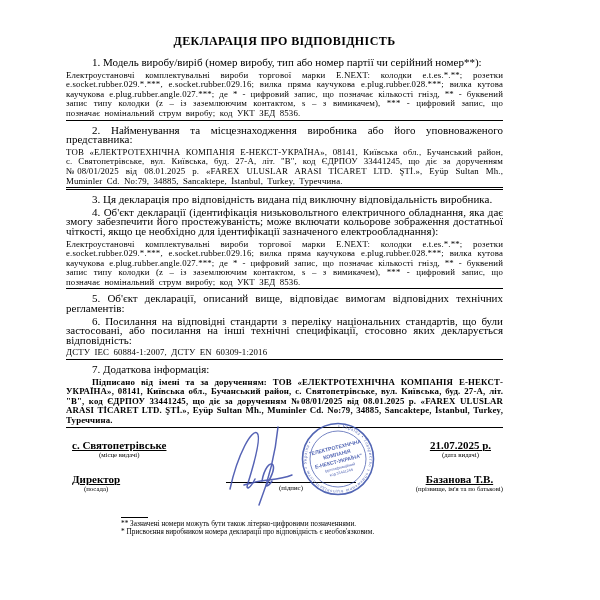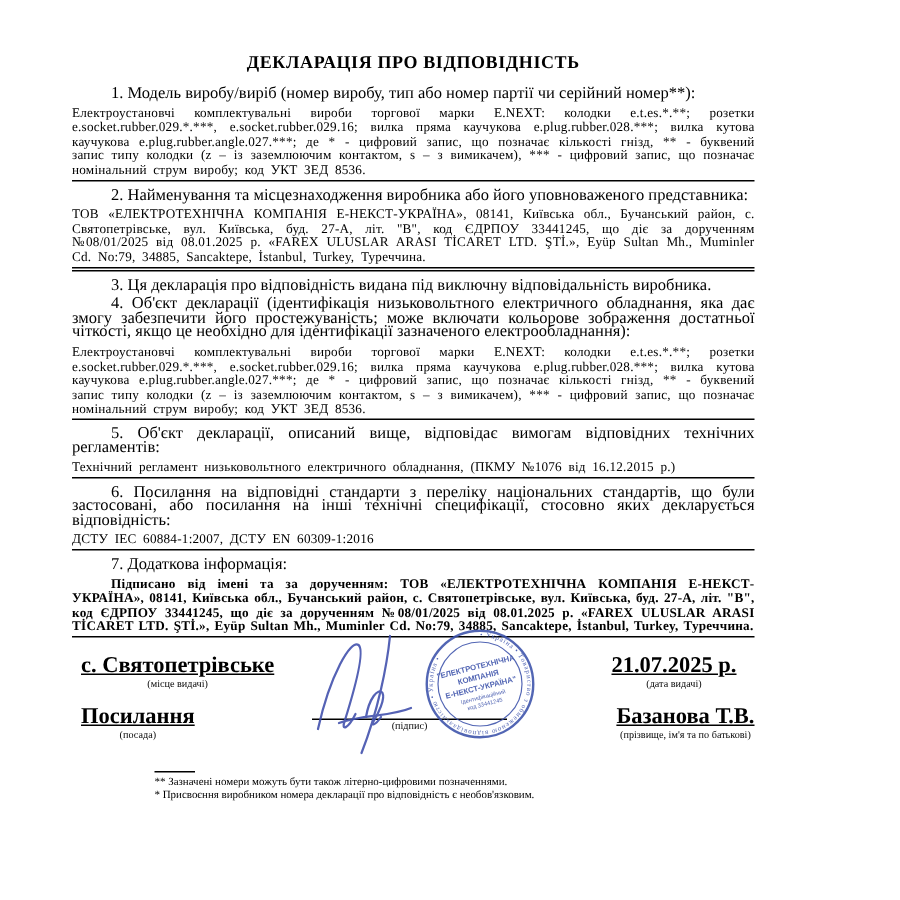--- a/index.html
+++ b/index.html
@@ -1,21 +1,21 @@
 <!DOCTYPE html>
 <html><head>
 <meta charset="utf-8">
 <style>
   html,body{margin:0;padding:0;background:#ffffff;}
   .page{
     position:relative;
     width:551px;height:600px;
     box-sizing:border-box;
     background:#ffffff;
-    padding:34px 48px 0 48px;
+    padding:34px 48px 0 66px;
     font-family:"Liberation Serif", serif;
     color:#000;
     overflow:hidden;
   }
   .doc-title{
     text-align:center;
     font-size:12px;
     font-weight:bold;
     letter-spacing:.4px;
     margin:0 0 9px 0;
@@ -42,21 +42,21 @@
   .signed{font-weight:normal;text-indent:26px;word-spacing:1px;}
   .signed .pref{font-weight:bold;}
   .signed .bld{font-weight:bold;}
   .sig-area{
     position:relative;
     height:72px;
     margin-top:5px;
   }
   .sig-cell{position:absolute;text-align:center;}
   .sig-main{
-    font-size:15px;font-weight:bold;text-decoration:underline;white-space:nowrap;
+    font-size:11px;font-weight:bold;text-decoration:underline;white-space:nowrap;
   }
   .sig-cap{font-size:6.8px;line-height:8px;white-space:nowrap;}
   .cell-place{left:6px;top:6px;}
   .cell-date{right:12px;top:6px;}
   .cell-pos{left:6px;top:40px;}
   .cell-sign{left:160px;top:40px;width:130px;}
   .sign-line{border-bottom:1px solid #000;height:9px;margin-bottom:1px;}
   .cell-name{right:0px;top:40px;}
   .stamp{position:absolute;left:234px;top:-12px;pointer-events:none;}
   .scribble{position:absolute;left:150px;top:-14px;pointer-events:none;}
@@ -76,21 +76,20 @@
 
   <p class="item">2. Найменування та місцезнаходження виробника або його уповноваженого представника:</p>
   <div class="bold-block dbl">ТОВ «ЕЛЕКТРОТЕХНІЧНА КОМПАНІЯ Е-НЕКСТ-УКРАЇНА», 08141, Київська обл., Бучанський район, с. Святопетрівське, вул. Київська, буд. 27-А, літ. "В", код ЄДРПОУ 33441245, що діє за дорученням №08/01/2025 від 08.01.2025 р. «FAREX ULUSLAR ARASI TİCARET LTD. ŞTİ.», Eyüp Sultan Mh., Muminler Cd. No:79, 34885, Sancaktepe, İstanbul, Turkey, Туреччина.</div>
 
   <p class="item">3. Ця декларація про відповідність видана під виключну відповідальність виробника.</p>
 
   <p class="item">4. Об'єкт декларації (ідентифікація низьковольтного електричного обладнання, яка дає змогу забезпечити його простежуваність; може включати кольорове зображення достатньої чіткості, якщо це необхідно для ідентифікації зазначеного електрообладнання):</p>
   <div class="bold-block">Електроустановчі комплектувальні вироби торгової марки E.NEXT: колодки e.t.es.*.**; розетки e.socket.rubber.029.*.***, e.socket.rubber.029.16; вилка пряма каучукова e.plug.rubber.028.***; вилка кутова каучукова e.plug.rubber.angle.027.***; де * - цифровий запис, що позначає кількості гнізд, ** - буквений запис типу колодки (z – із заземлюючим контактом, s – з вимикачем), *** - цифровий запис, що позначає номінальний струм виробу; код УКТ ЗЕД 8536.</div>
 
   <p class="item">5. Об'єкт декларації, описаний вище, відповідає вимогам відповідних технічних регламентів:</p>
-  <div class="bold-block">Технічний регламент низьковольтного електричного обладнання, (ПКМУ №1076 від 16.12.2015 р.)</div>
 
   <p class="item">6. Посилання на відповідні стандарти з переліку національних стандартів, що були застосовані, або посилання на інші технічні специфікації, стосовно яких декларується відповідність:</p>
   <div class="bold-block">ДСТУ ІЕС 60884-1:2007, ДСТУ EN 60309-1:2016</div>
 
   <p class="item">7. Додаткова інформація:</p>
 
   <div class="bold-block signed"><span class="pref">Підписано від імені та за дорученням: </span><span class="bld">ТОВ «ЕЛЕКТРОТЕХНІЧНА КОМПАНІЯ Е-НЕКСТ-УКРАЇНА», 08141, Київська обл., Бучанський район, с. Святопетрівське, вул. Київська, буд. 27-А, літ. "В", код ЄДРПОУ 33441245, що діє за дорученням №08/01/2025 від 08.01.2025 р. «FAREX ULUSLAR ARASI TİCARET LTD. ŞTİ.», Eyüp Sultan Mh., Muminler Cd. No:79, 34885, Sancaktepe, İstanbul, Turkey, Туреччина.</span></div>
 
   <div class="sig-area">
 
@@ -98,21 +97,21 @@
       <div class="sig-main">с. Святопетрівське</div>
       <div class="sig-cap">(місце видачі)</div>
     </div>
 
     <div class="sig-cell cell-date">
       <div class="sig-main">21.07.2025 р.</div>
       <div class="sig-cap">(дата видачі)</div>
     </div>
 
     <div class="sig-cell cell-pos">
-      <div class="sig-main">Посилання</div>
+      <div class="sig-main">Директор</div>
       <div class="sig-cap">(посада)</div>
     </div>
 
     <div class="sig-cell cell-sign">
       <div class="sign-line"></div>
       <div class="sig-cap">(підпис)</div>
     </div>
 
     <div class="sig-cell cell-name">
       <div class="sig-main">Базанова Т.В.</div>

